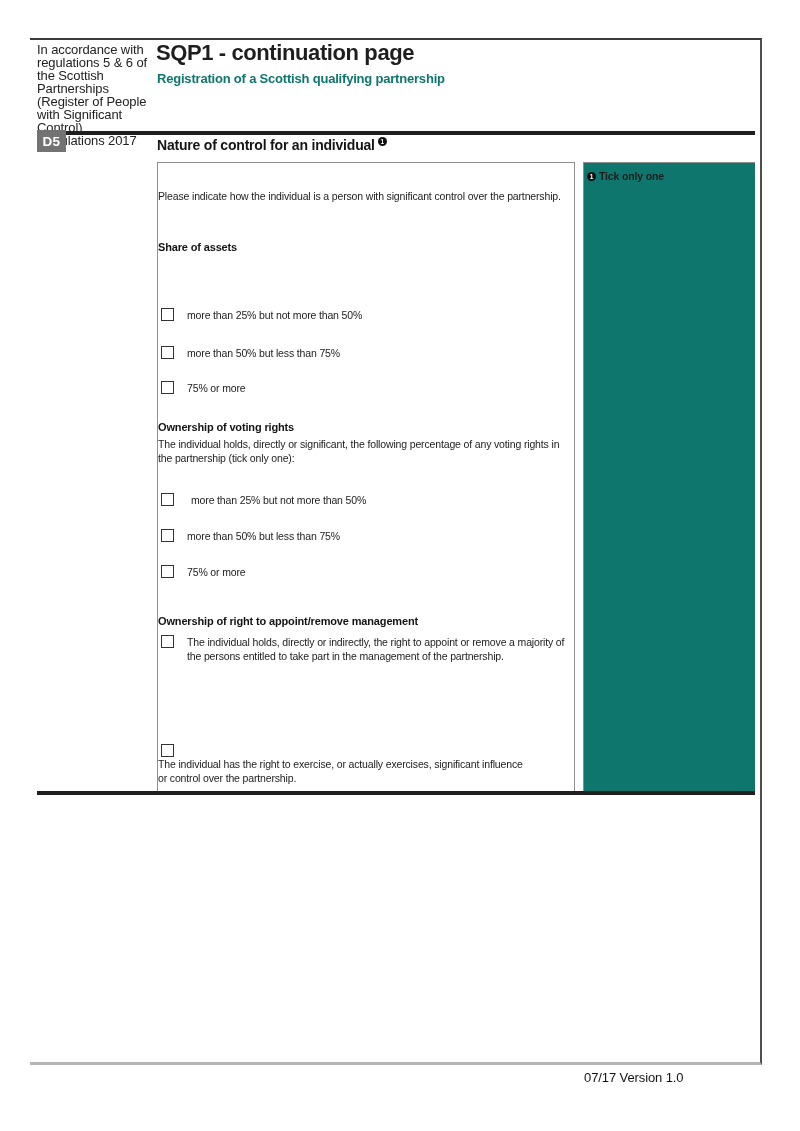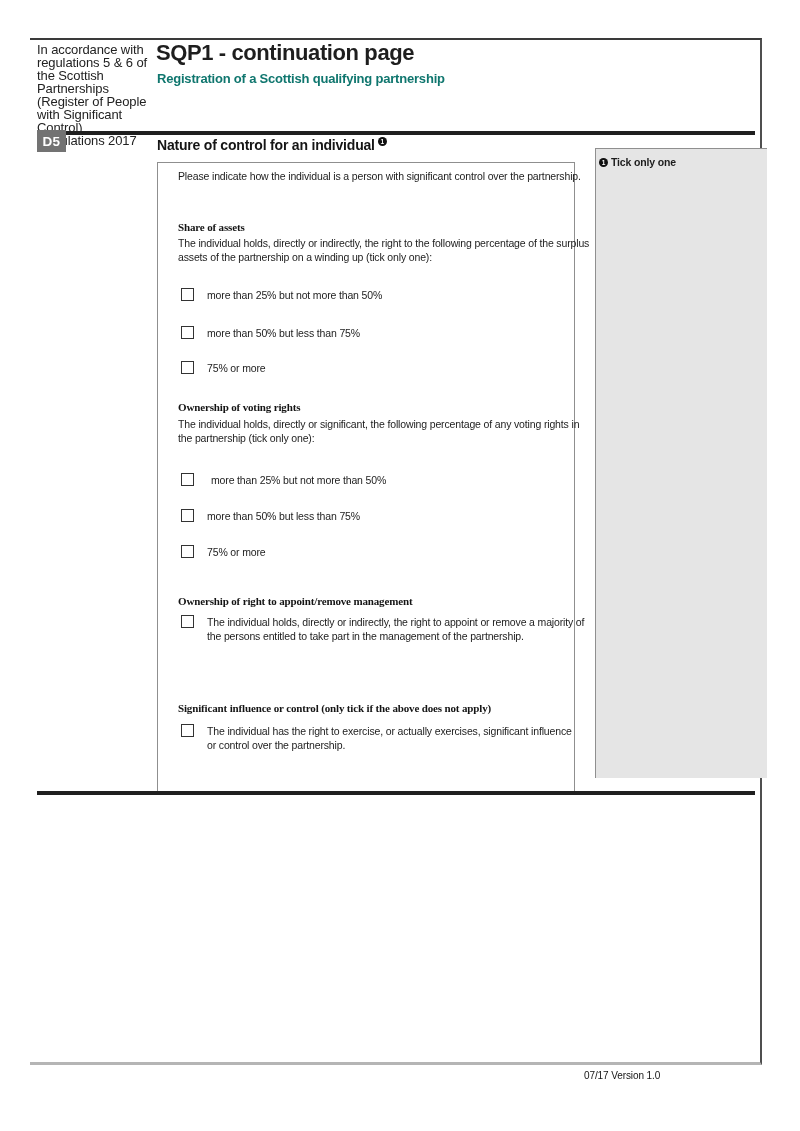--- a/index.html
+++ b/index.html
@@ -69,64 +69,63 @@
     vertical-align:baseline;
   }
   .section-heading .info-marker{position:relative;top:-6px;margin-left:3px;}
 
   
   .main-panel{
     left:157px;top:162px;width:418px;height:630px;
     border:1.5px solid var(--boxborder);border-bottom:none;
     background:#fff;
   }
-  .main-panel .abs{left:20px;}
+  .main-panel .abs{left:0;margin-top:20px;}
   .intro{top:6px;width:408px;font-size:10.5px;line-height:14px;letter-spacing:-0.15px;}
-  .grp-h{font-size:11px;font-weight:bold;letter-spacing:-0.15px;color:#141414;white-space:nowrap;font-family:Liberation Serif, serif;}
+  .grp-h{font-size:11px;font-weight:bold;letter-spacing:-0.15px;color:#141414;white-space:nowrap;}
   .grp-d{font-size:10.5px;line-height:14px;letter-spacing:-0.15px;}
   .g1-h{top:58px;}
   .g1-d{top:73px;width:414px;}
   .g2-h{top:238px;}
   .g2-d{top:254px;width:410px;}
   .g3-h{top:432px;}
   .g4-h{top:539px;}
 
   .opt{display:flex;align-items:flex-start;}
   .opt .box{
     flex:0 0 auto;width:13px;height:13px;
     border:1.5px solid #333;background:#fff;margin-right:13px;margin-left:3px;
     cursor:pointer;
   }
   .opt .lbl{font-size:10.5px;line-height:14px;letter-spacing:-0.15px;margin-top:0px;}
   .r1{top:125px;} .r2{top:163px;} .r3{top:198px;}
   .r4{top:310px;} .r5{top:346px;} .r6{top:382px;}
-  .r7{top:452px;} .r8{top:561px;}
+  .r7{top:452px;} .r8{top:561px;flex-direction:column;}
   .indent-sm{margin-left:4px;}
   .w-g3{width:384px;} .w-g4{width:376px;}
 
   
   .side-panel{
-    left:583px;top:148px;width:172px;height:630px;
+    left:583px;top:162px;width:172px;height:630px;
     border-left:1.5px solid var(--boxborder);
     border-top:1.5px solid var(--boxborder);
     padding:7px 6px 0 3px;
-    background:#e5e5e5;
-    margin-left:12px;
+    background:#0f766e;
   }
   .side-head{display:flex;align-items:flex-start;}
   .side-head .info-marker{margin:2px 3px 0 0;}
   .side-title{font-size:10.5px;font-weight:bold;letter-spacing:-0.15px;}
   .side-body{
     margin-left:12px;margin-top:1px;width:150px;
     font-size:10.5px;line-height:13.5px;letter-spacing:-0.15px;
   }
 
   .footer-version{
     left:584px;top:1070px;
-    font-size:10px;letter-spacing:-0.1px;color:#141414;
+    font-size:13px;letter-spacing:-0.1px;color:#141414;
   }
 </style>
 </head>
 <body>
 
 <div class="abs page-frame"></div>
 
 <div class="abs reg-note">In accordance with regulations 5 &amp; 6 of the Scottish Partnerships (Register of People with Significant Control) Regulations 2017</div>
 <div class="abs form-title">SQP1 - continuation page</div>
 <div class="abs form-subtitle">Registration of a Scottish qualifying partnership</div>
@@ -135,21 +134,20 @@
 
 <div class="abs section-badge">D5</div>
 
 <div class="abs section-heading"><span>Nature of control for an individual</span><span class="info-marker">1</span></div>
 
 <div class="abs main-panel">
 
   <div class="abs intro">Please indicate how the individual is a person with significant control over the partnership.</div>
 
   <div class="abs grp-h g1-h">Share of assets</div>
-  <div class="abs grp-d g1-d">The individual holds, directly or indirectly, the right to the following percentage of the surplus assets of the partnership on a winding up (tick only one):</div>
 
   <div class="abs opt r1">
     <div class="box"></div>
     <div class="lbl">more than 25% but not more than 50%</div>
   </div>
   <div class="abs opt r2">
     <div class="box"></div>
     <div class="lbl">more than 50% but less than 75%</div>
   </div>
   <div class="abs opt r3">
@@ -172,21 +170,20 @@
     <div class="box"></div>
     <div class="lbl">75% or more</div>
   </div>
 
   <div class="abs grp-h g3-h">Ownership of right to appoint/remove management</div>
   <div class="abs opt r7">
     <div class="box"></div>
     <div class="lbl w-g3">The individual holds, directly or indirectly, the right to appoint or remove a majority of the persons entitled to take part in the management of the partnership.</div>
   </div>
 
-  <div class="abs grp-h g4-h">Significant influence or control (only tick if the above does not apply)</div>
   <div class="abs opt r8">
     <div class="box"></div>
     <div class="lbl w-g4">The individual has the right to exercise, or actually exercises, significant influence or control over the partnership.</div>
   </div>
 
 </div>
 
 <div class="abs side-panel">
   <div class="side-head">
     <span class="info-marker">1</span>

